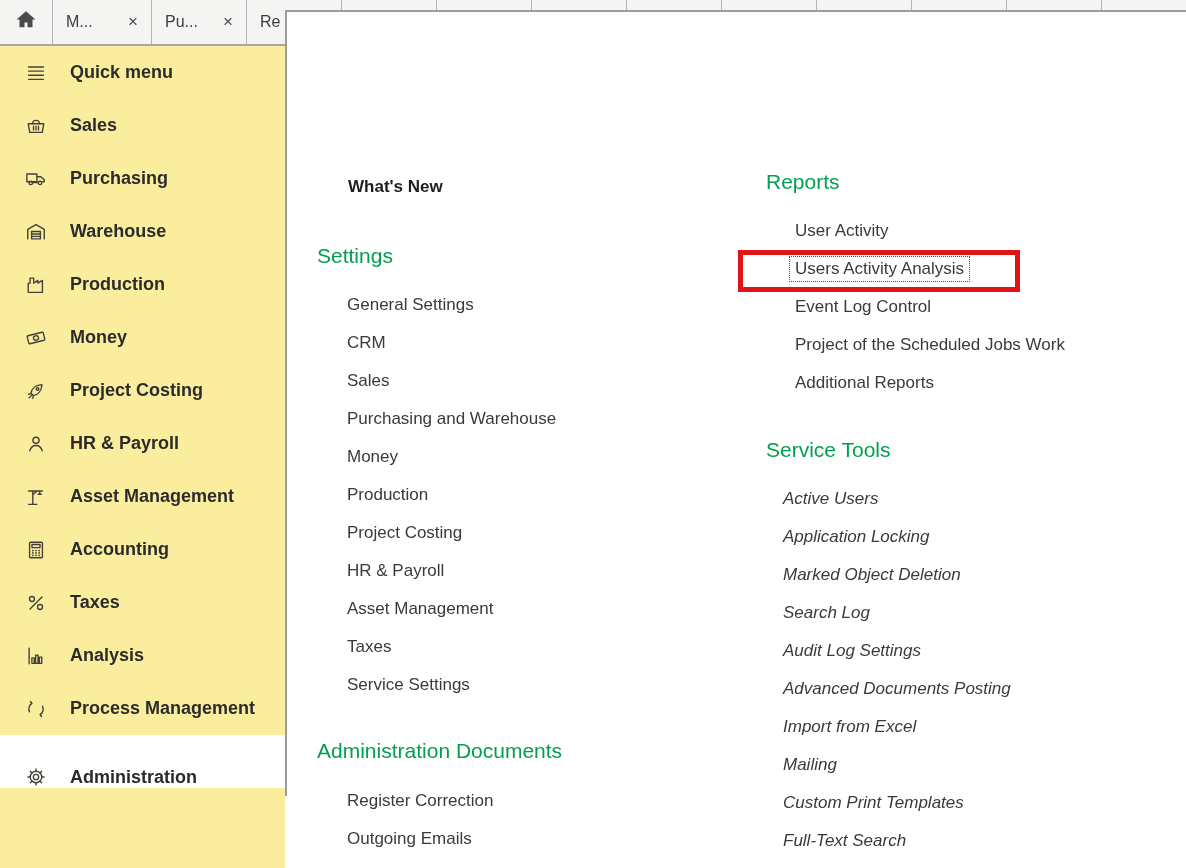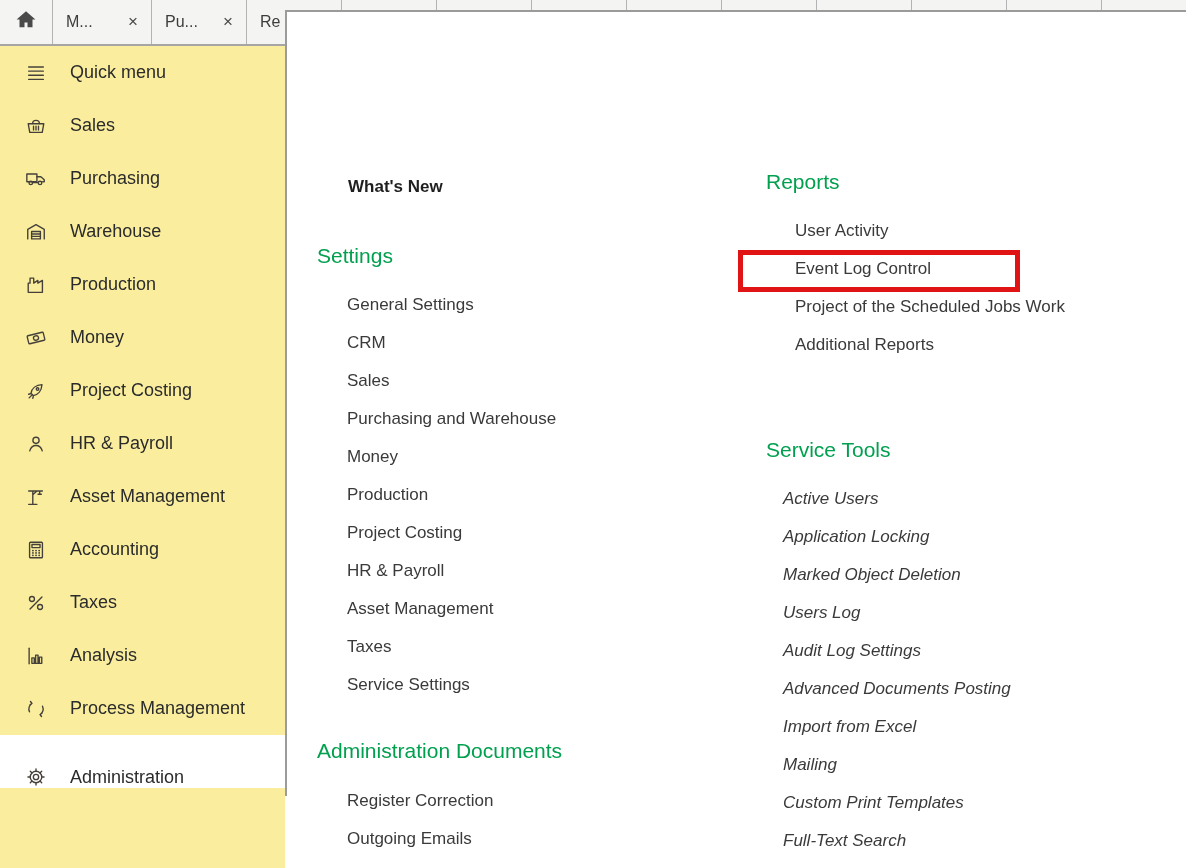--- a/index.html
+++ b/index.html
@@ -15,21 +15,21 @@
     border-right:1px solid #b3b3b3; cursor:default; }
   .tab .close { color:#4a4a4a; font-size:17px; margin-left:14px; cursor:pointer; }
   .tab-home { position:absolute; left:0; top:0; width:53px; height:44px;
     border-right:1px solid #b3b3b3; display:flex; align-items:center; justify-content:center; }
   .minisep { position:absolute; top:0; width:1px; height:44px; background:#b3b3b3; }
 
   
   .sidebar { position:absolute; left:0; top:46px; width:285px; height:822px;
     background:#faee9e; z-index:2; }
   .srow { height:53px; display:flex; align-items:center; padding-left:25px;
-    cursor:pointer; }
+    cursor:pointer;font-weight:bold; }
   .srow.selected { background:#ffffff;align-items:flex-end; }
   .sicon { width:22px; height:22px; flex:0 0 22px; display:flex; align-items:center; }
   .sicon svg { width:22px; height:22px; stroke:#45413a; fill:none;
     stroke-width:1.5; stroke-linecap:round; stroke-linejoin:round; }
   .slabel { margin-left:23px; font-size:18px; color:#2b2b2b; white-space:nowrap; }
 
   
   .popup { position:absolute; left:285px; top:10px; width:901px; height:786px;
     background:#ffffff; border-left:2px solid #9b9b9b; border-top:2px solid #9b9b9b;
     z-index:10; }
@@ -280,20 +280,23 @@
       <li>
           <span>Outgoing Emails</span>
         </li>
     </ul>
 
     <div class="sec-title" style="left:479px; top:158px;">Reports</div>
     <ul class="mlist" style="left:508px; top:200px;">
       <li>
           <span>User Activity</span>
         </li>
+      <li class="focused">
+          <span>Users Activity Analysis</span>
+        </li>
       <li>
           <span>Event Log Control</span>
         </li>
       <li>
           <span>Project of the Scheduled Jobs Work</span>
         </li>
       <li>
           <span>Additional Reports</span>
         </li>
     </ul>
@@ -303,21 +306,21 @@
       <li>
           <span>Active Users</span>
         </li>
       <li>
           <span>Application Locking</span>
         </li>
       <li>
           <span>Marked Object Deletion</span>
         </li>
       <li>
-          <span>Users Log</span>
+          <span>Search Log</span>
         </li>
       <li>
           <span>Audit Log Settings</span>
         </li>
       <li>
           <span>Advanced Documents Posting</span>
         </li>
       <li>
           <span>Import from Excel</span>
         </li>

